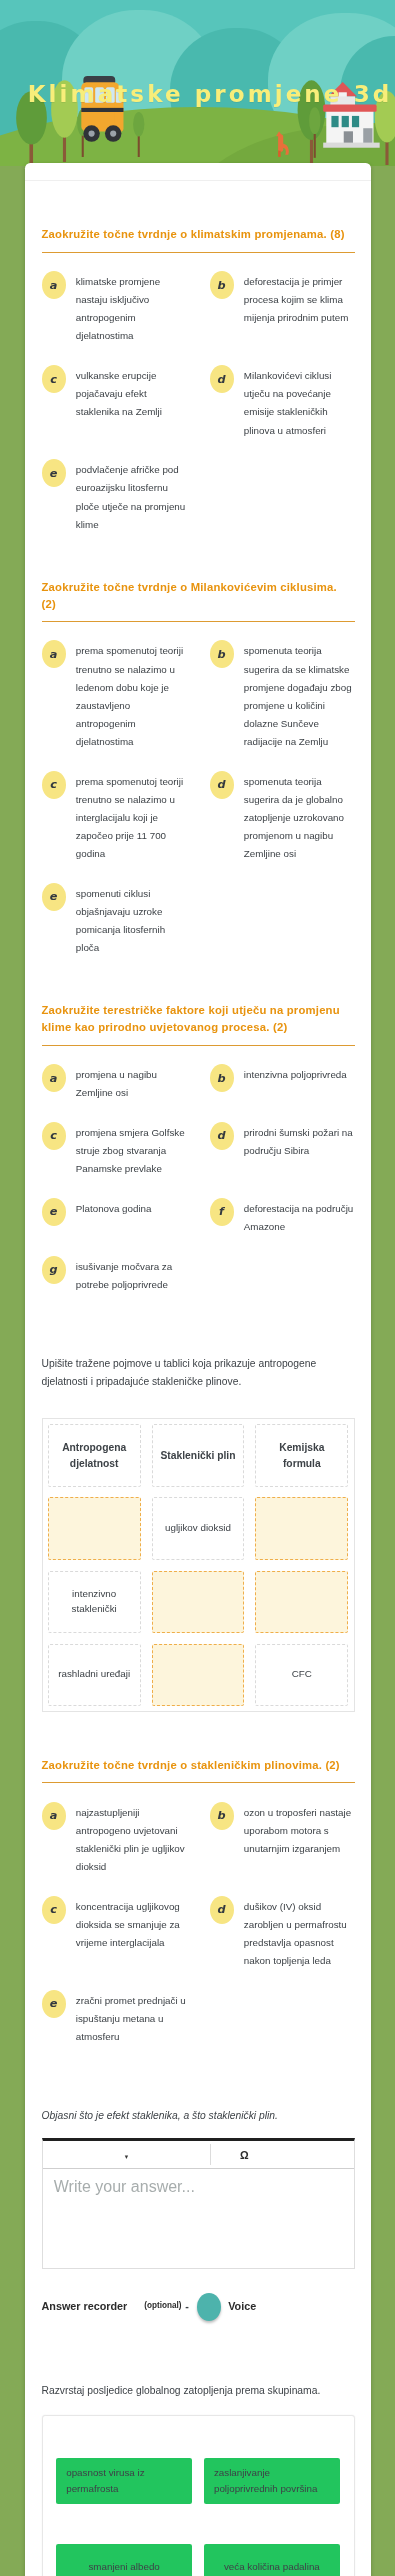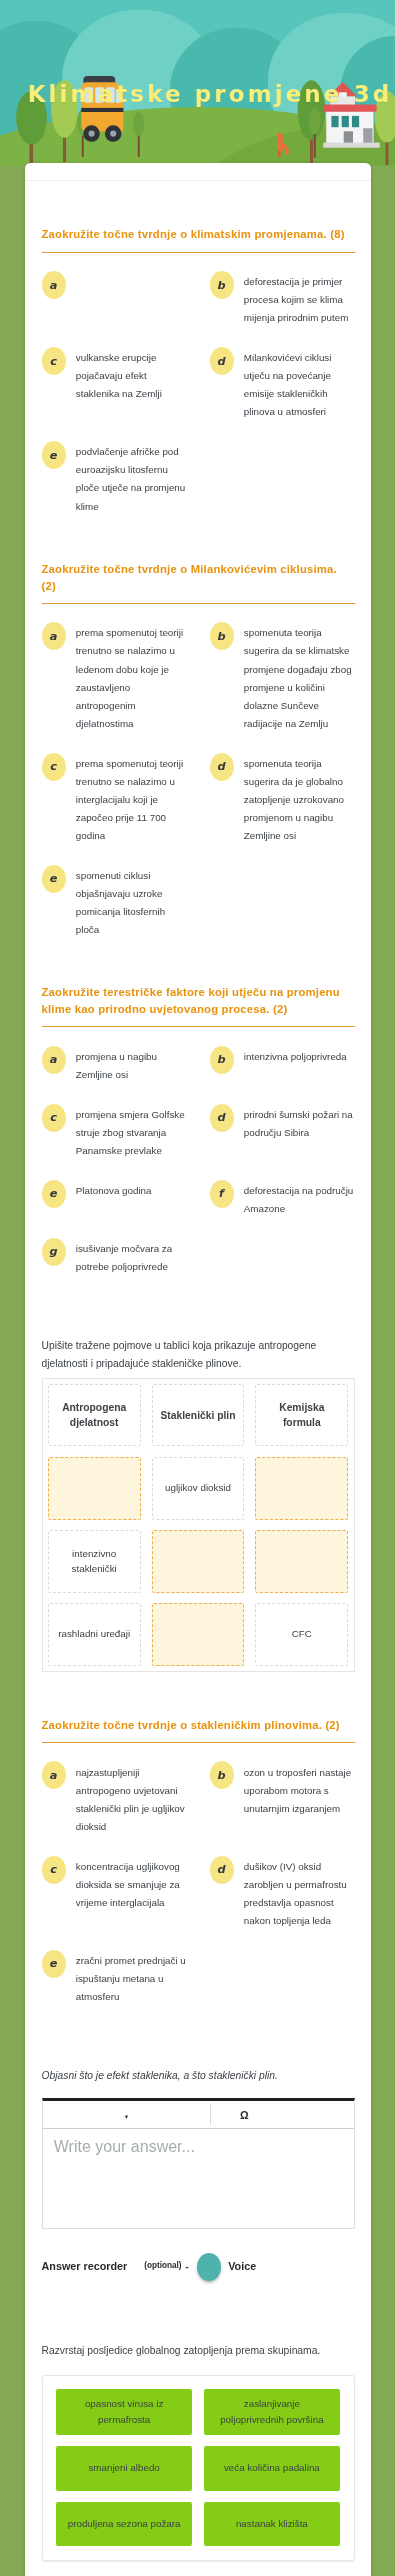--- a/index.html
+++ b/index.html
@@ -31,21 +31,21 @@
   .letter{flex:0 0 auto;width:24px;height:28px;border-radius:50%;background:#f7e583;
     display:flex;align-items:center;justify-content:center;font-size:11.3px;font-weight:bold;
     font-style:italic;color:#33393f;font-family:"DejaVu Sans",sans-serif;}
   .opt-text{margin-left:10.3px;font-size:9.8px;line-height:1.85;padding-top:2.1px;}
 
   
   .instruction{margin-top:61px;font-size:10.3px;line-height:1.75;}
   .prompt{margin-top:61px;font-size:10.3px;line-height:1.7;font-style:italic;}
 
   
-  .tbl{margin-top:5px;border:0.5px solid #e4e4e4;background:#e7e7e7;display:grid;
+  .tbl{margin-top:27px;border:0.5px solid #e4e4e4;background:#e7e7e7;display:grid;
     grid-template-columns:1fr 1fr 1fr;gap:0.5px;}
   .tbl-cell{background:#fff;padding:5.2px;}
   .tbl-inner{border:1px dashed #dadada;border-radius:2.1px;min-height:52px;display:flex;
     align-items:center;justify-content:center;text-align:center;font-size:9.8px;line-height:1.5;padding:4.1px;}
   .tbl-cell.head .tbl-inner{font-weight:bold;font-size:10.3px;}
   .tbl-cell.input .tbl-inner{border:1px dashed #efae4a;background:#fdf5dc;}
 
   
   .editor{margin-top:13.4px;border:0.5px solid #dedede;border-top:3.6px solid #202020;}
   .toolbar{display:flex;align-items:stretch;height:27px;border-bottom:1px solid #cfcfcf;}
@@ -63,22 +63,22 @@
   .rec-label{font-size:10.8px;font-weight:bold;color:#2c2c2c;}
   .rec-opt{font-size:8.2px;font-weight:bold;color:#2c2c2c;margin-left:17px;}
   .rec-dash{font-size:10.8px;font-weight:bold;margin-left:3.6px;}
   .rec-mic{width:24px;height:28px;border-radius:50%;background:#4db3ac;border:none;cursor:pointer;
     box-shadow:0 2.1px 2.6px rgba(0,0,0,.25);margin:3.1px 7.2px 0 8.2px;}
   .rec-voice{font-size:10.8px;font-weight:bold;color:#2c2c2c;}
 
   
   .tiles-card{margin-top:14.4px;border:0.5px solid #e7e7e7;border-radius:3.1px;background:#fff;
     box-shadow:0 0.5px 1.5px rgba(0,0,0,.08);padding:13.4px;display:grid;grid-template-columns:1fr 1fr;gap:11.3px;}
-  .tile{background:#84cc16;border-radius:2.1px;min-height:30px;display:flex;align-items:center;
-    justify-content:center;text-align:center;font-size:9.8px;line-height:1.6;padding:7.2px 10.3px;cursor:grab;}
+  .tile{background:#22c55e;border-radius:2.1px;min-height:30px;display:flex;align-items:center;
+    justify-content:center;text-align:left;font-size:9.8px;line-height:1.6;padding:7.2px 10.3px;cursor:grab;margin-top:29px;}
 </style>
 </head>
 <body>
 
 <div class="page">
 
   <div class="header">
     <div class="blob" style="left:-31px;top:20.6px;width:134px;height:134px;"></div>
     <div class="blob light" style="left:62px;top:10.3px;width:155px;height:144px;"></div>
     <div class="blob" style="left:170px;top:28px;width:134px;height:129px;"></div>
@@ -157,20 +157,21 @@
 
   <div class="card">
     <div class="card-top"></div>
 
     <div>
       <div class="q-head">Zaokružite točne tvrdnje o klimatskim promjenama. (8)</div>
       <hr class="q-rule">
       <div class="opts">
         <div class="opt">
           <span class="letter">a</span>
+          <span class="opt-text">klimatske promjene nastaju isključivo antropogenim djelatnostima</span>
         </div>
         <div class="opt">
           <span class="letter">b</span>
           <span class="opt-text">deforestacija je primjer procesa kojim se klima mijenja prirodnim putem</span>
         </div>
         <div class="opt">
           <span class="letter">c</span>
           <span class="opt-text">vulkanske erupcije pojačavaju efekt staklenika na Zemlji</span>
         </div>
         <div class="opt">

